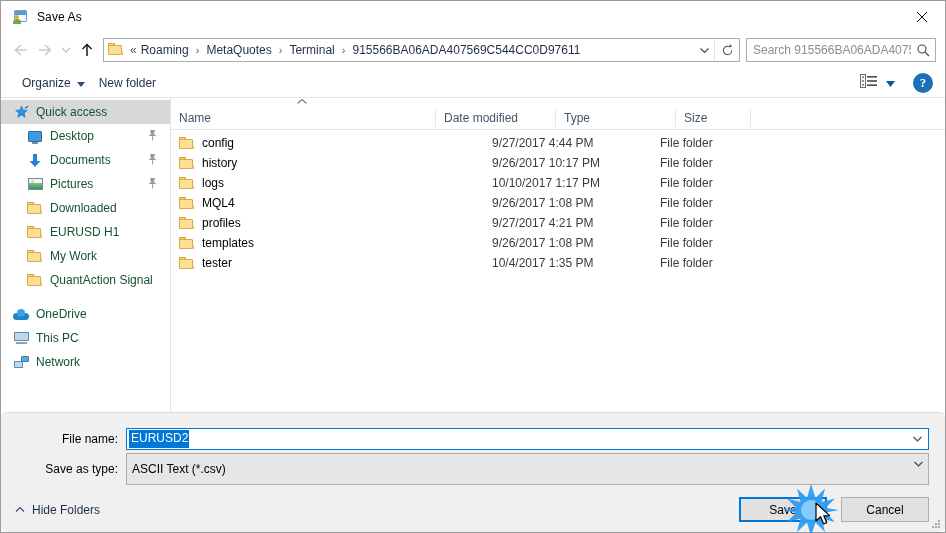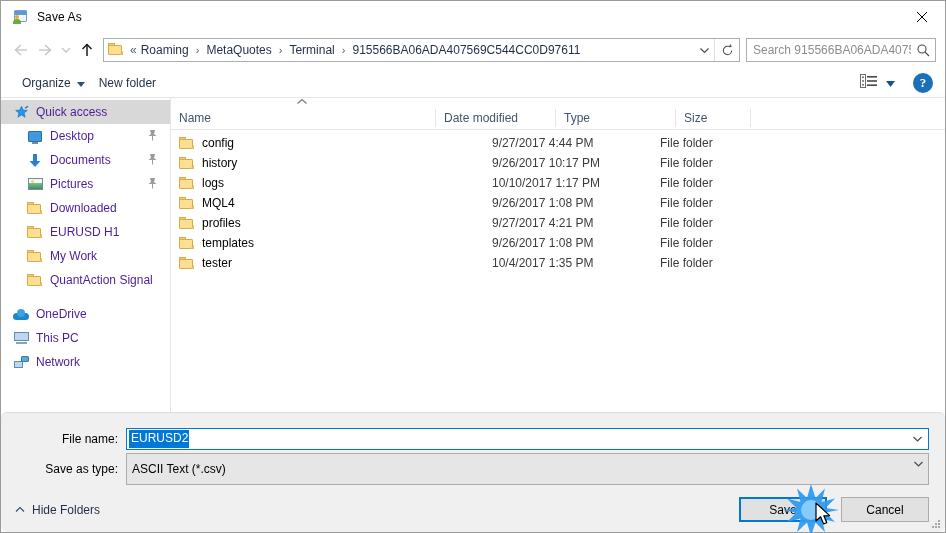--- a/index.html
+++ b/index.html
@@ -256,21 +256,21 @@
     background: #ffffff;
   }
   .side-item {
     height: 24px;
     display: flex;
     align-items: center;
     padding-left: 12px;
     cursor: default;
     position: relative;
     font-size: 12px;
-    color: #4c1d95;
+    color: #14532d;
   }
   .side-item.level1 { padding-left: 26px; }
   .side-item.selected { background: #d8d8d8; }
   .side-icon {
     width: 16px; height: 16px;
     margin-right: 7px;
     flex: 0 0 auto;
     position: relative;
     display: flex; align-items: center; justify-content: center;
   }

